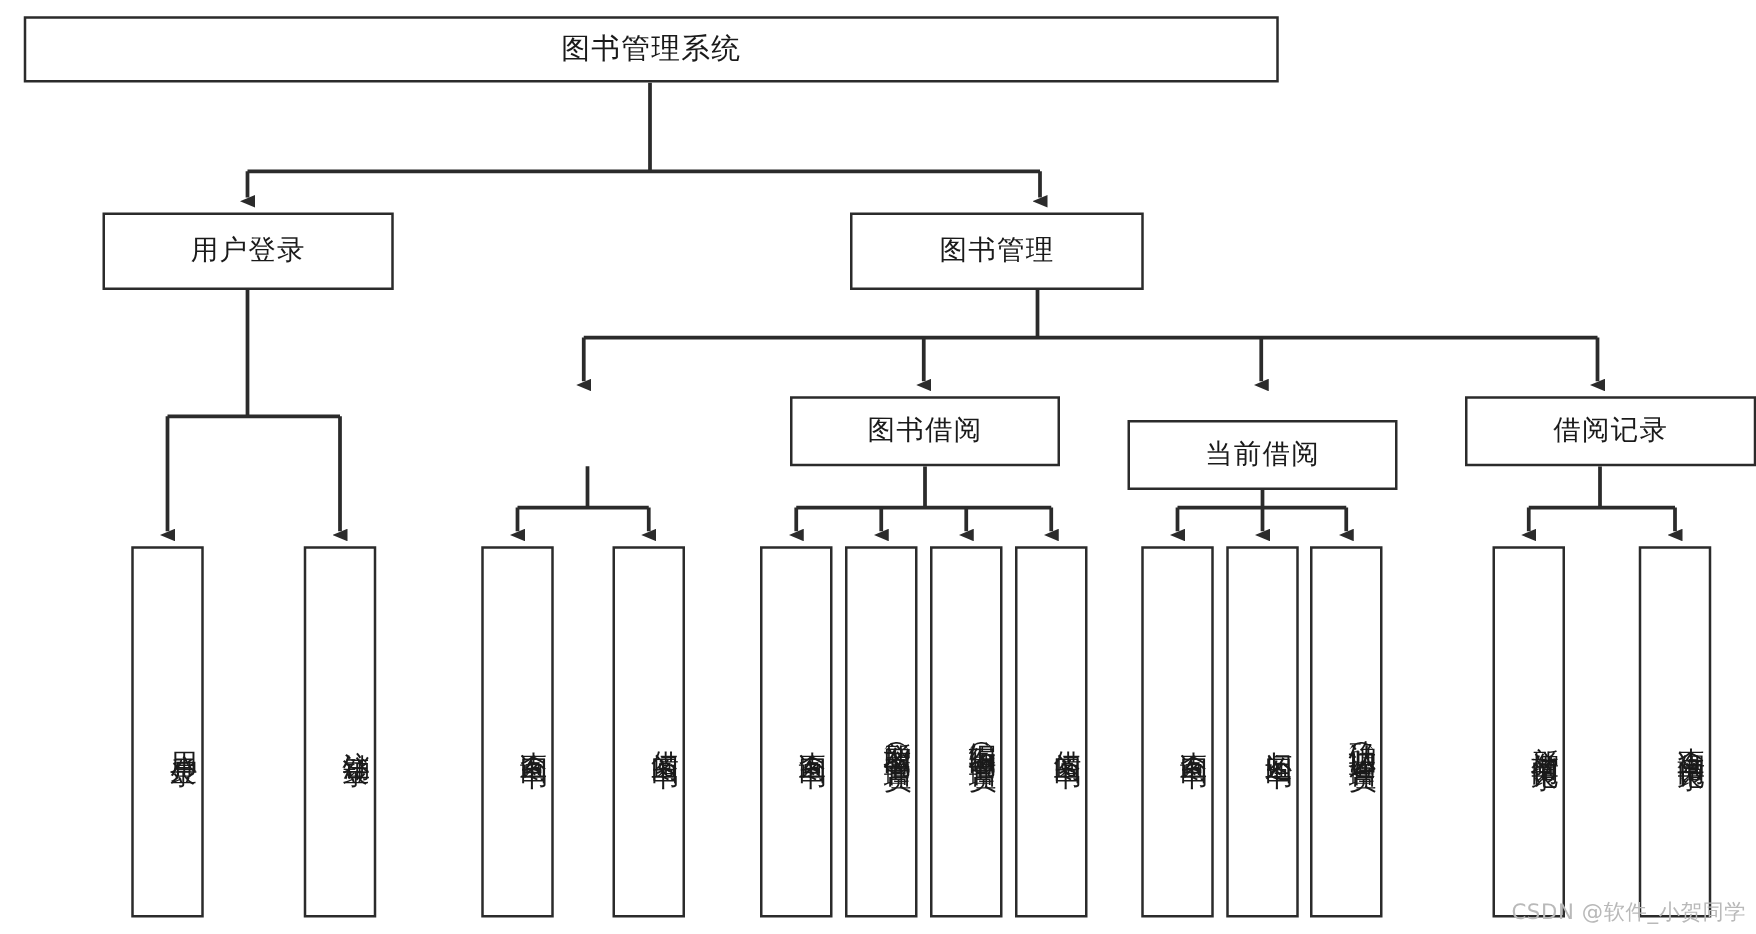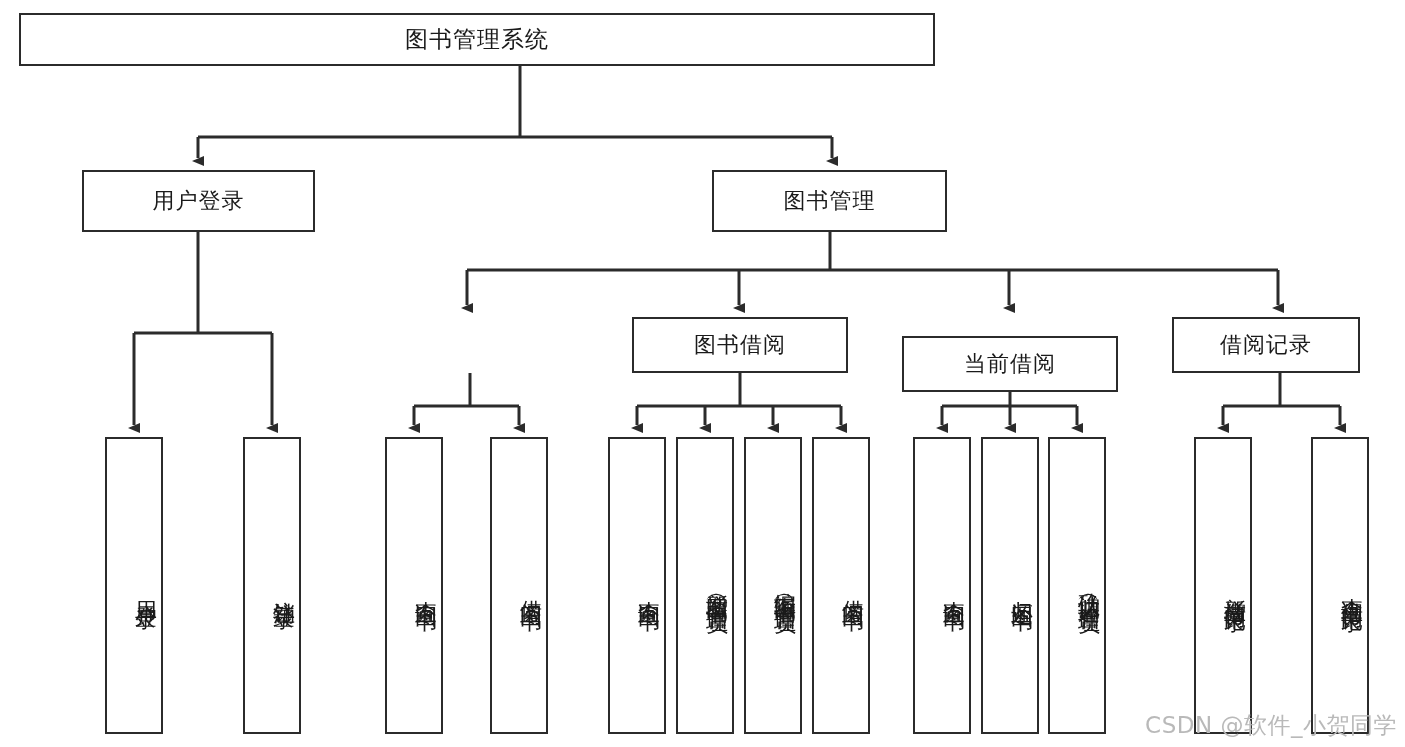--- a/index.html
+++ b/index.html
@@ -55,21 +55,21 @@
   .node.leaf .vtext {
     writing-mode: vertical-rl;
     text-orientation: upright;
     display: block;
     white-space: nowrap;
   }
   .watermark {
     position: absolute;
     right: 8px;
     bottom: 6px;
-    font-size: 23px;
+    font-size: 17px;
     color: #b9b9b9;
     white-space: nowrap;
     letter-spacing: 0.5px;
   }
 </style>
 </head>
 <body>
 
 <div id="canvas">
 
@@ -116,42 +116,42 @@
       <path d="M1010,406 L1010,425" marker-end="url(#arrow)"></path>
       <path d="M1077,406 L1077,425" marker-end="url(#arrow)"></path>
 
       <path d="M1280,373 L1280,406"></path>
       <path d="M1223,406 L1340,406"></path>
       <path d="M1223,406 L1223,425" marker-end="url(#arrow)"></path>
       <path d="M1340,406 L1340,425" marker-end="url(#arrow)"></path>
     </g>
   </svg>
 
-  <div class="node horizontal root" style="left:19px; top:13px; width:916px; height:53px;">
+  <div class="node horizontal root" style="left:19px; top:13px; width:1004px; height:53px;">
     <span>图书管理系统</span>
   </div>
 
   <div class="node horizontal" style="left:82px; top:170px; width:233px; height:62px;">
     <span>用户登录</span>
   </div>
 
-  <div class="node horizontal" style="left:712px; top:170px; width:235px; height:62px;">
+  <div class="node horizontal" style="left:680px; top:170px; width:235px; height:62px;">
     <span>图书管理</span>
   </div>
 
 
   <div class="node horizontal" style="left:632px; top:317px; width:216px; height:56px;">
     <span>图书借阅</span>
   </div>
 
   <div class="node horizontal" style="left:902px; top:317px; width:216px; height:56px;margin-top:19px;">
     <span>当前借阅</span>
   </div>
 
-  <div class="node horizontal" style="left:1172px; top:317px; width:188px; height:56px;">
+  <div class="node horizontal" style="left:1172px; top:317px; width:233px; height:56px;">
     <span>借阅记录</span>
   </div>
 
   <div class="node leaf" style="left:105px; top:437px; width:58px; height:297px;">
     <span class="vtext">用户登录</span>
   </div>
 
   <div class="node leaf" style="left:243px; top:437px; width:58px; height:297px;">
     <span class="vtext">注销登录</span>
   </div>

